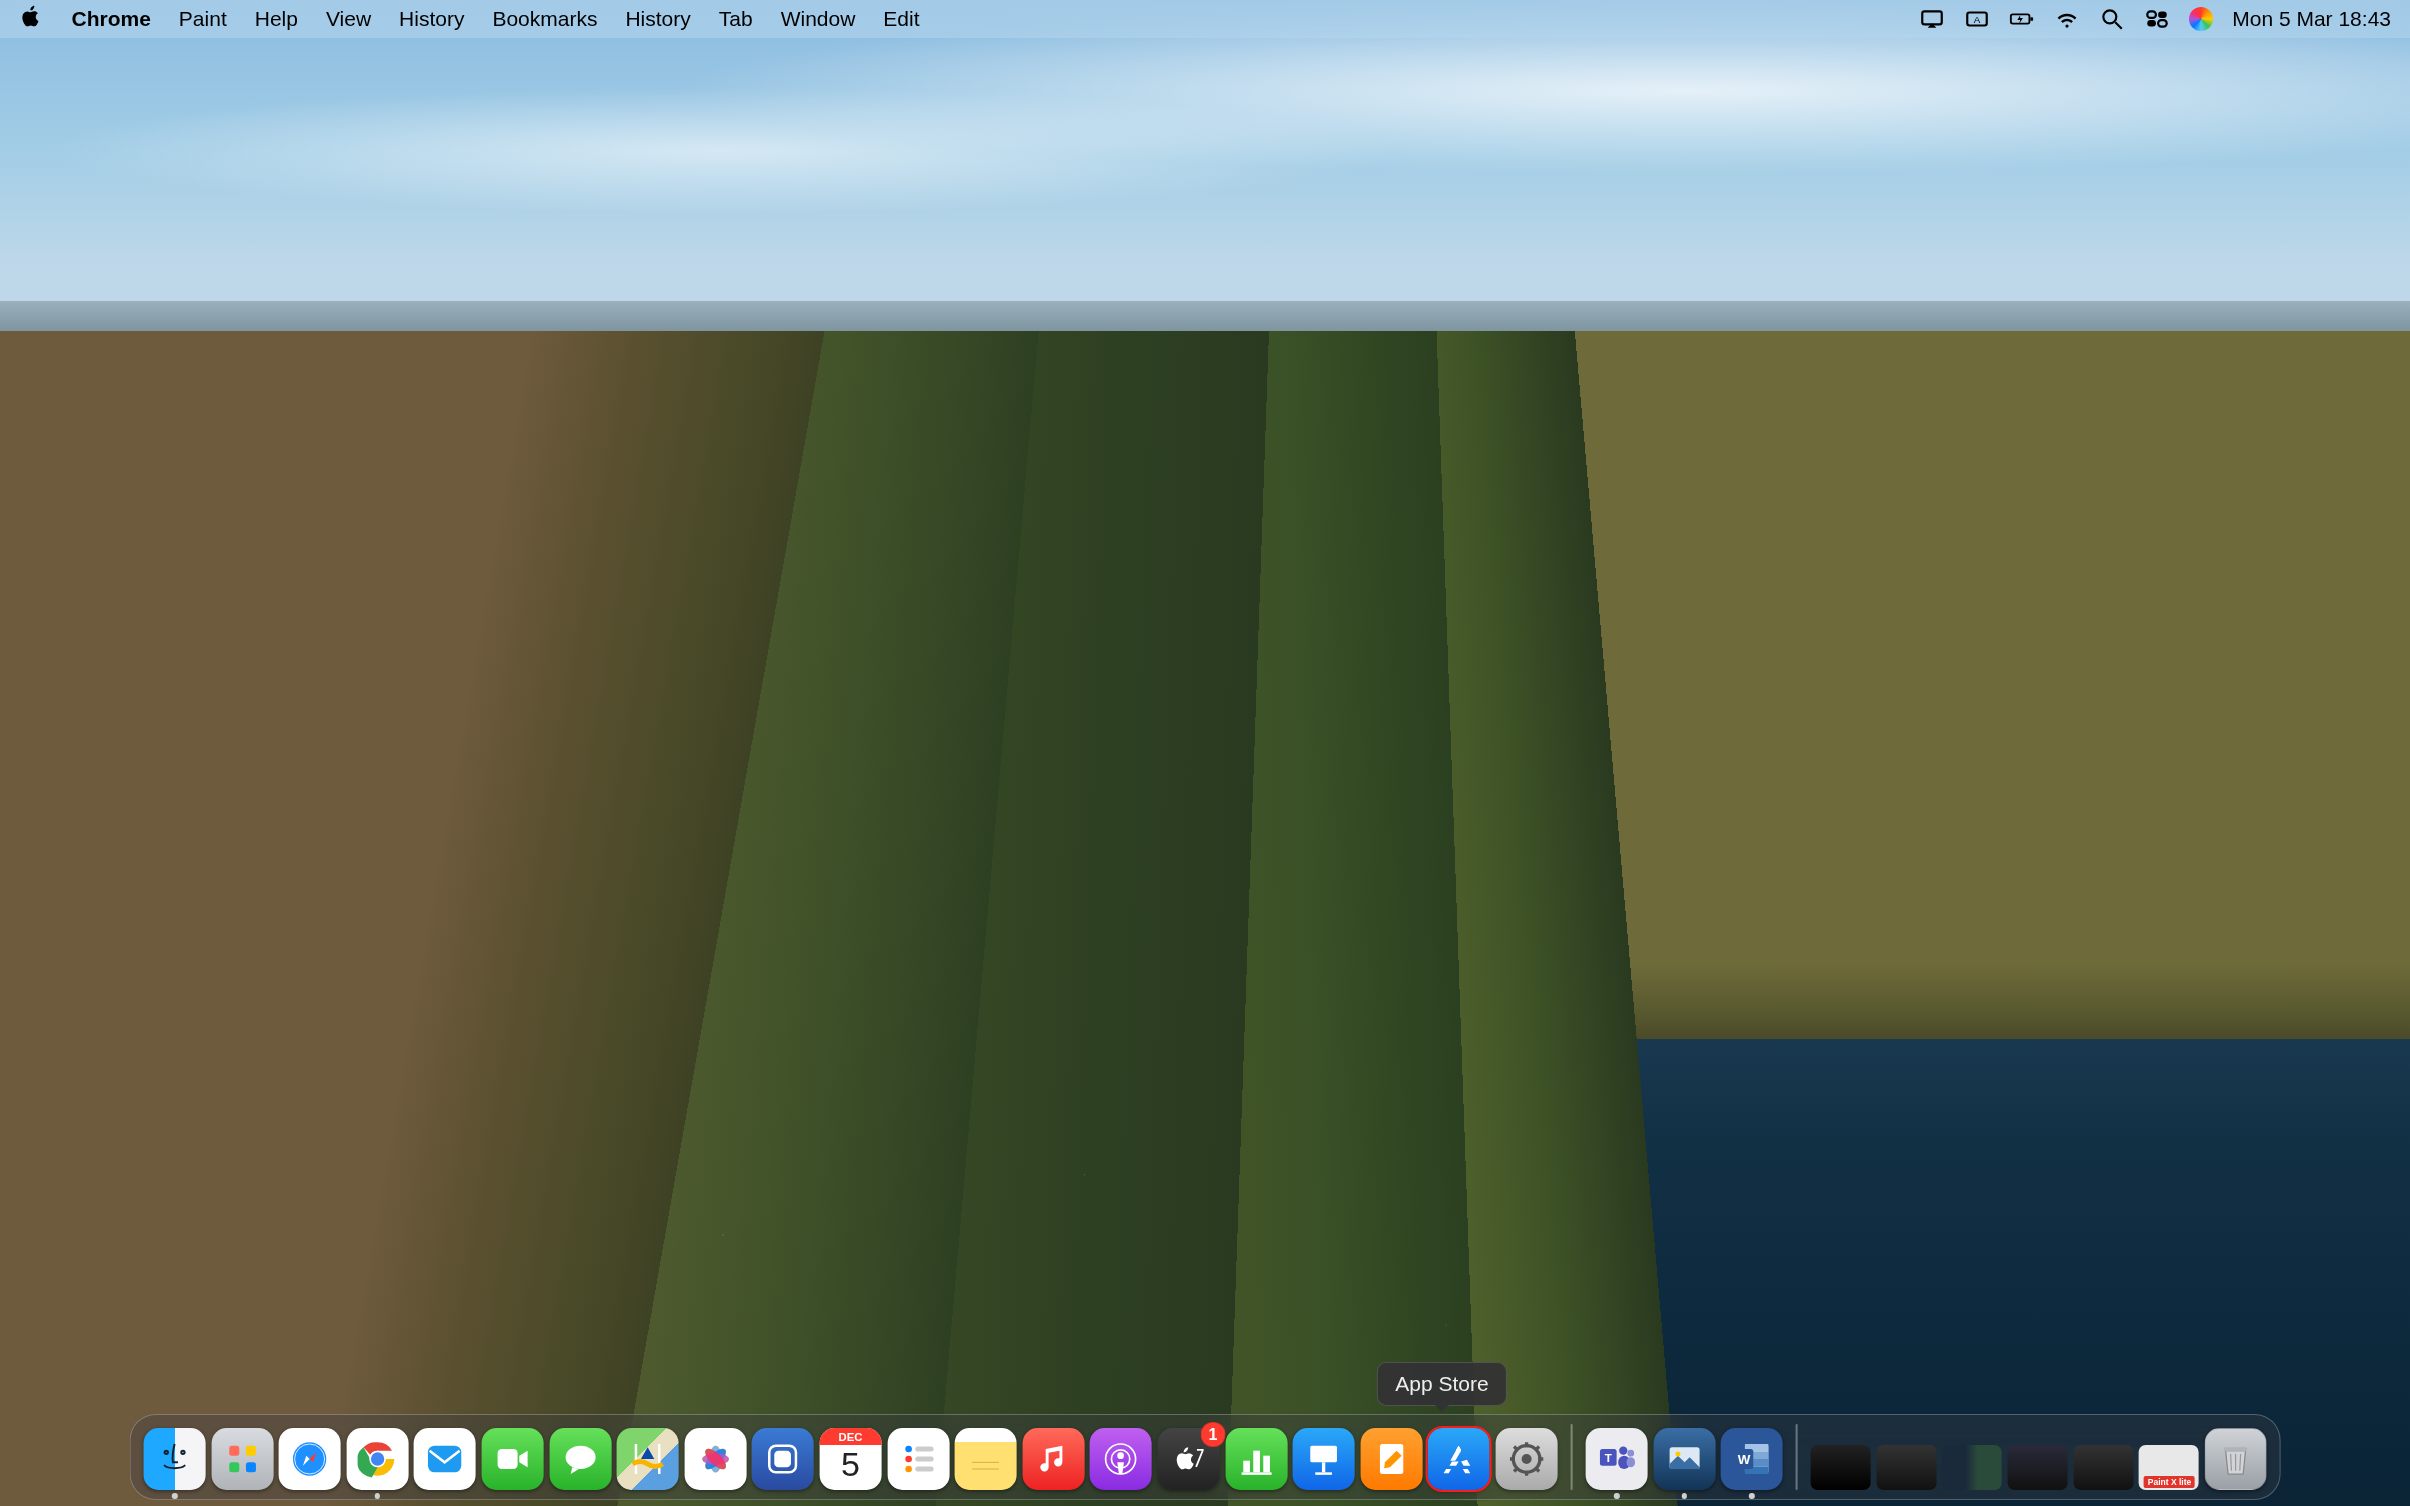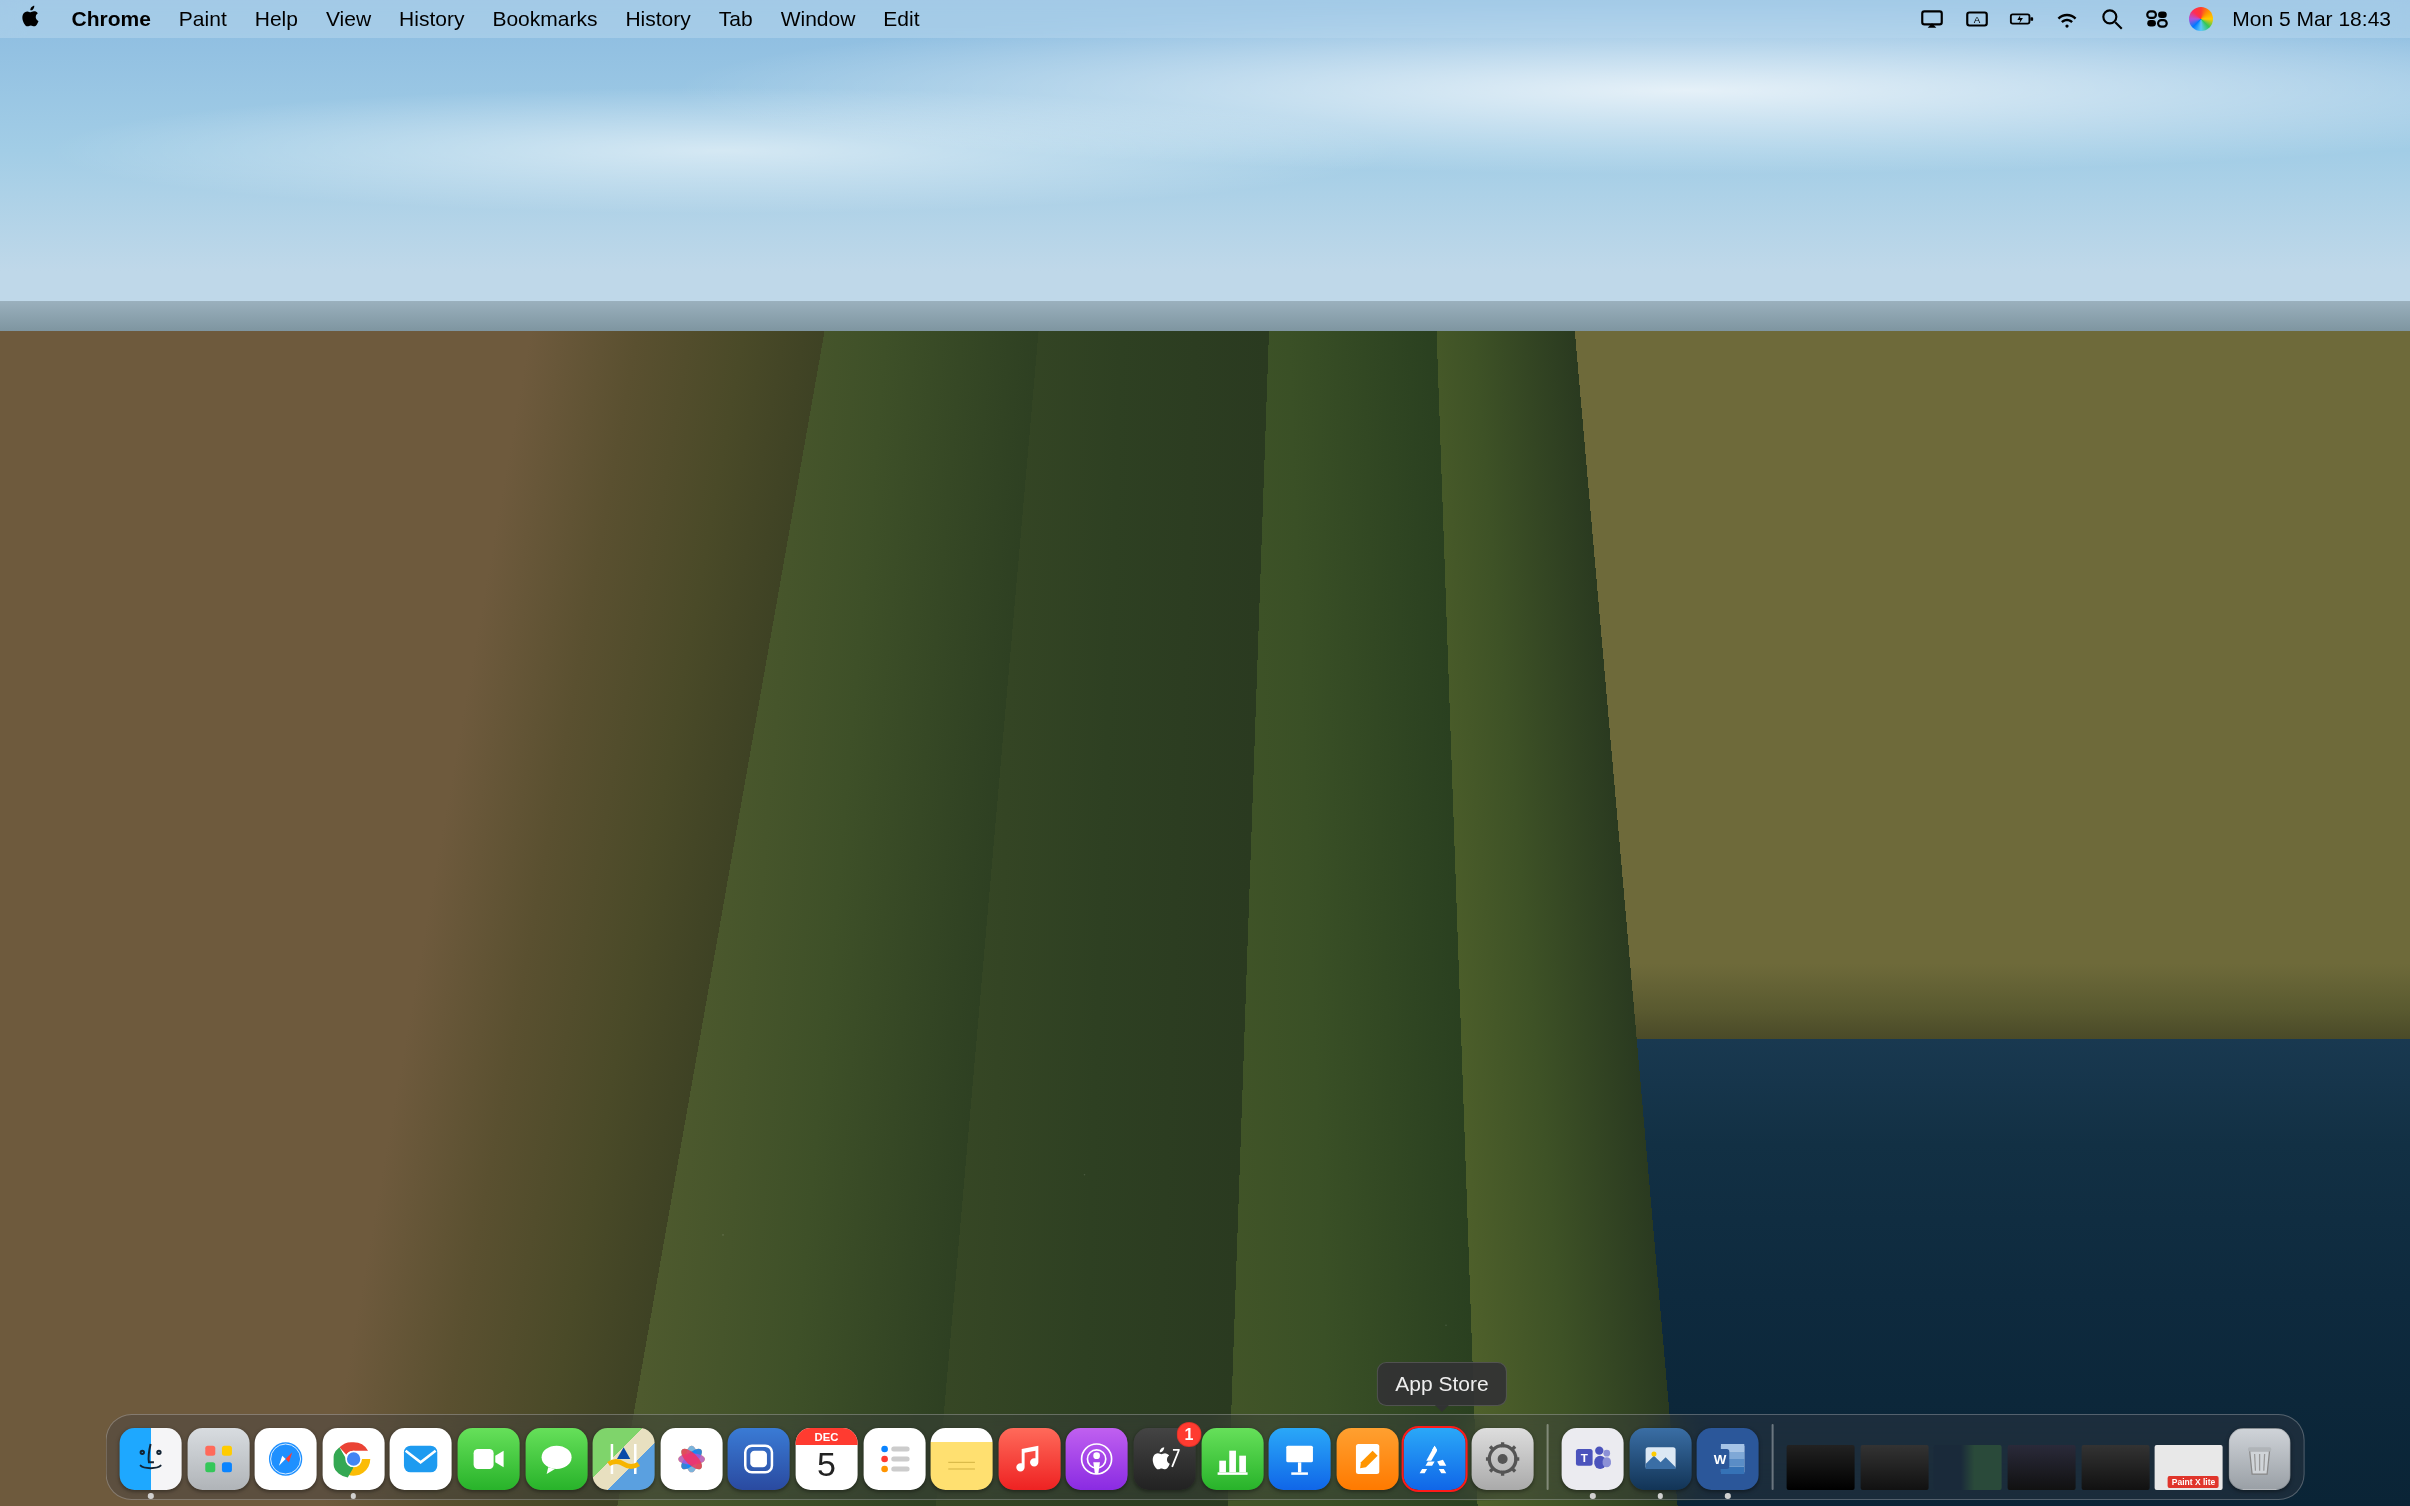--- a/index.html
+++ b/index.html
@@ -71,21 +71,21 @@
   }
   .dock .sep {
     width: 1.9px; height: 66px; margin: 0 7.5px;
     background: rgba(255,255,255,0.35); border-radius: 0.9px;
   }
   .dock-item {
     position: relative; width: 62px; height: 62px; border-radius: 15px;
     display: flex; align-items: center; justify-content: center;
     box-shadow: 0 1.9px 3.8px rgba(0,0,0,0.35);
   }
-  .dock-item.mini { width: 68px; height: 45px; border-radius: 2px; background:#111; box-shadow:none; }
+  .dock-item.mini { width: 60px; height: 45px; border-radius: 7px; background:#111; box-shadow:none; }
   .dock-item .dot {
     position:absolute; bottom:-8.5px; left:50%; transform:translateX(-50%);
     width:5.6px; height:5.6px; border-radius:50%; background:#d0d0d0;
   }
   .dock-item svg { width: 40px; height: 40px; }
   .dock-item .badge {
     position:absolute; top:-5.6px; right:-5.6px; min-width:24.5px; height:24.5px;
     background:#ff3b30; color:#fff; border-radius:12.2px; font-size:16px; font-weight:600;
     display:flex; align-items:center; justify-content:center; padding:0 5.6px;
     border:1.9px solid rgba(0,0,0,0.15);

